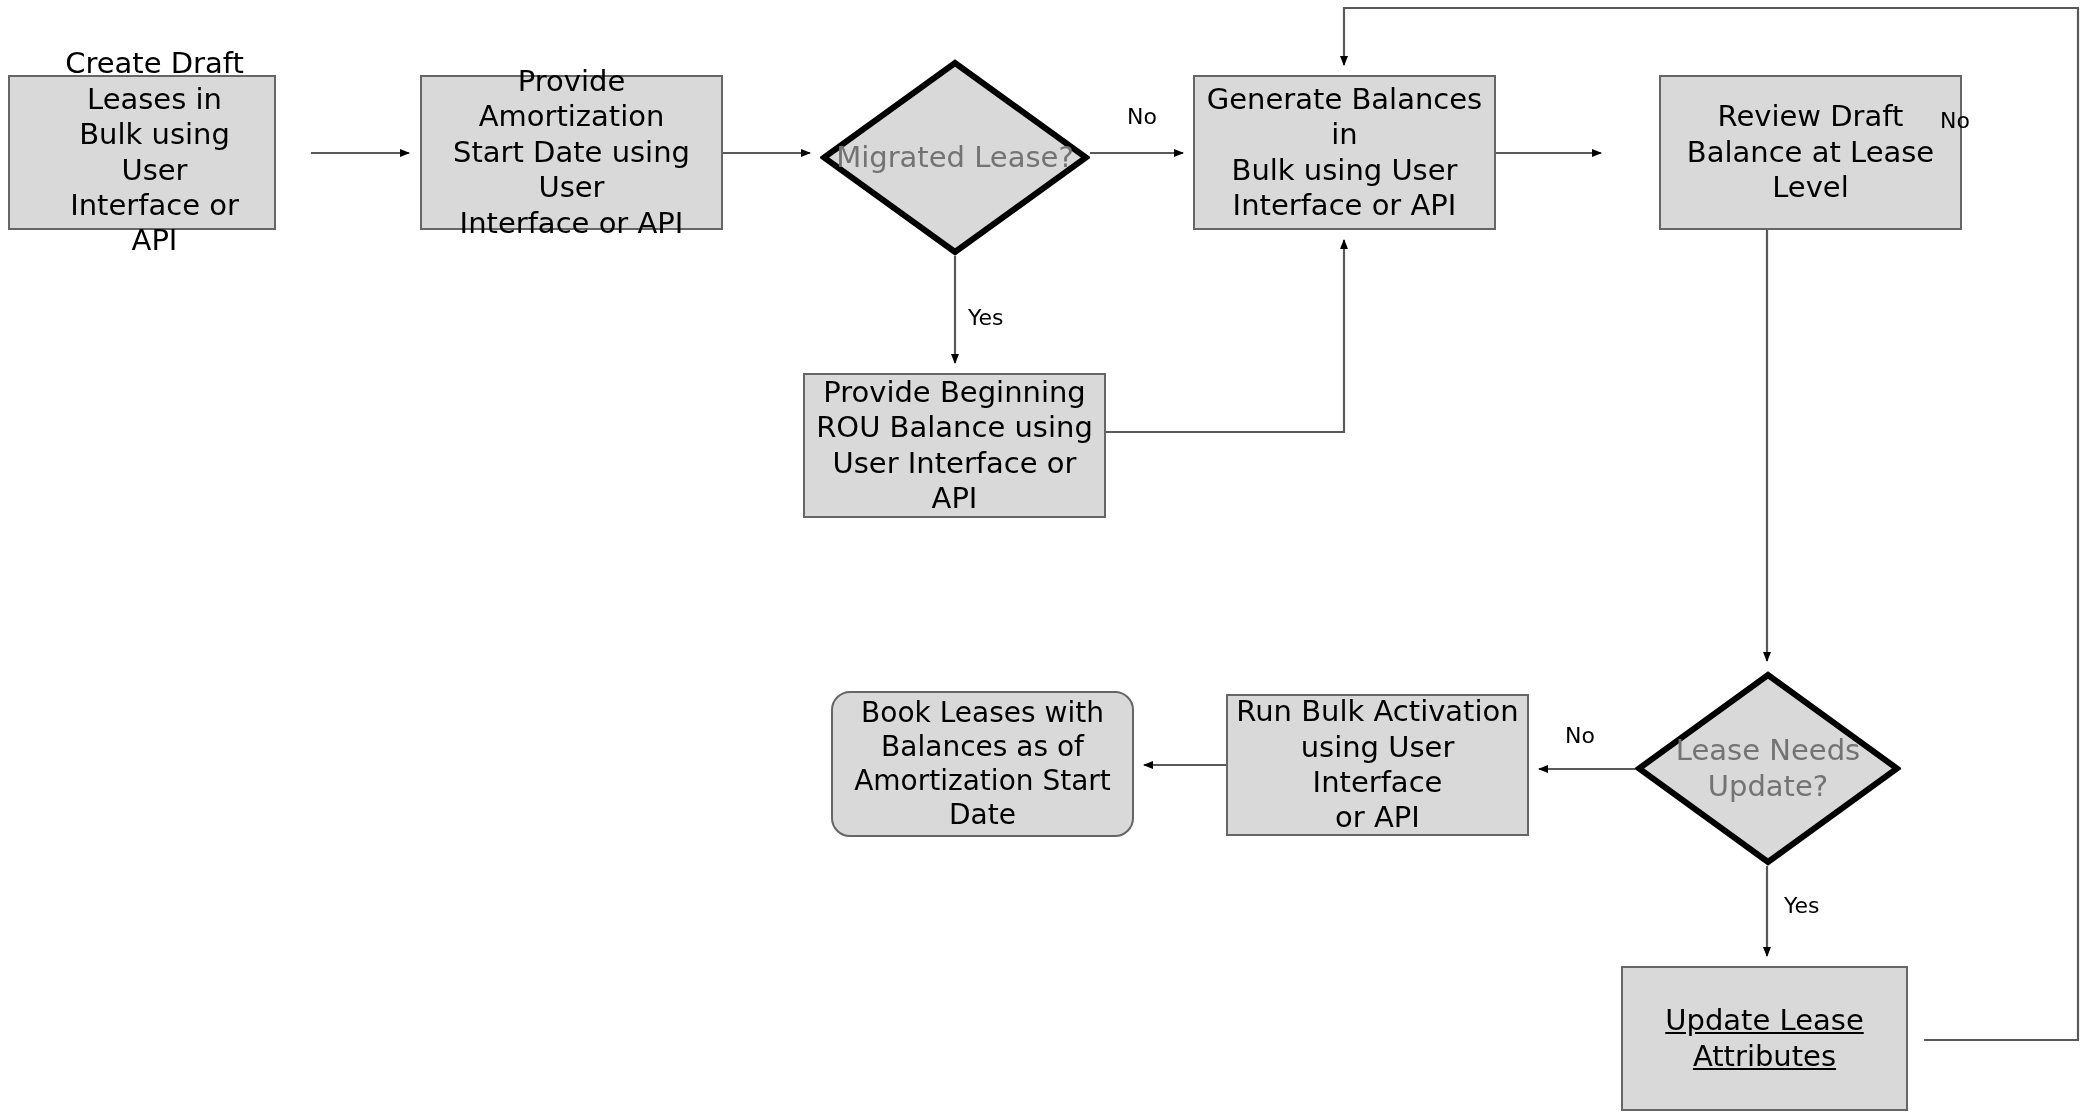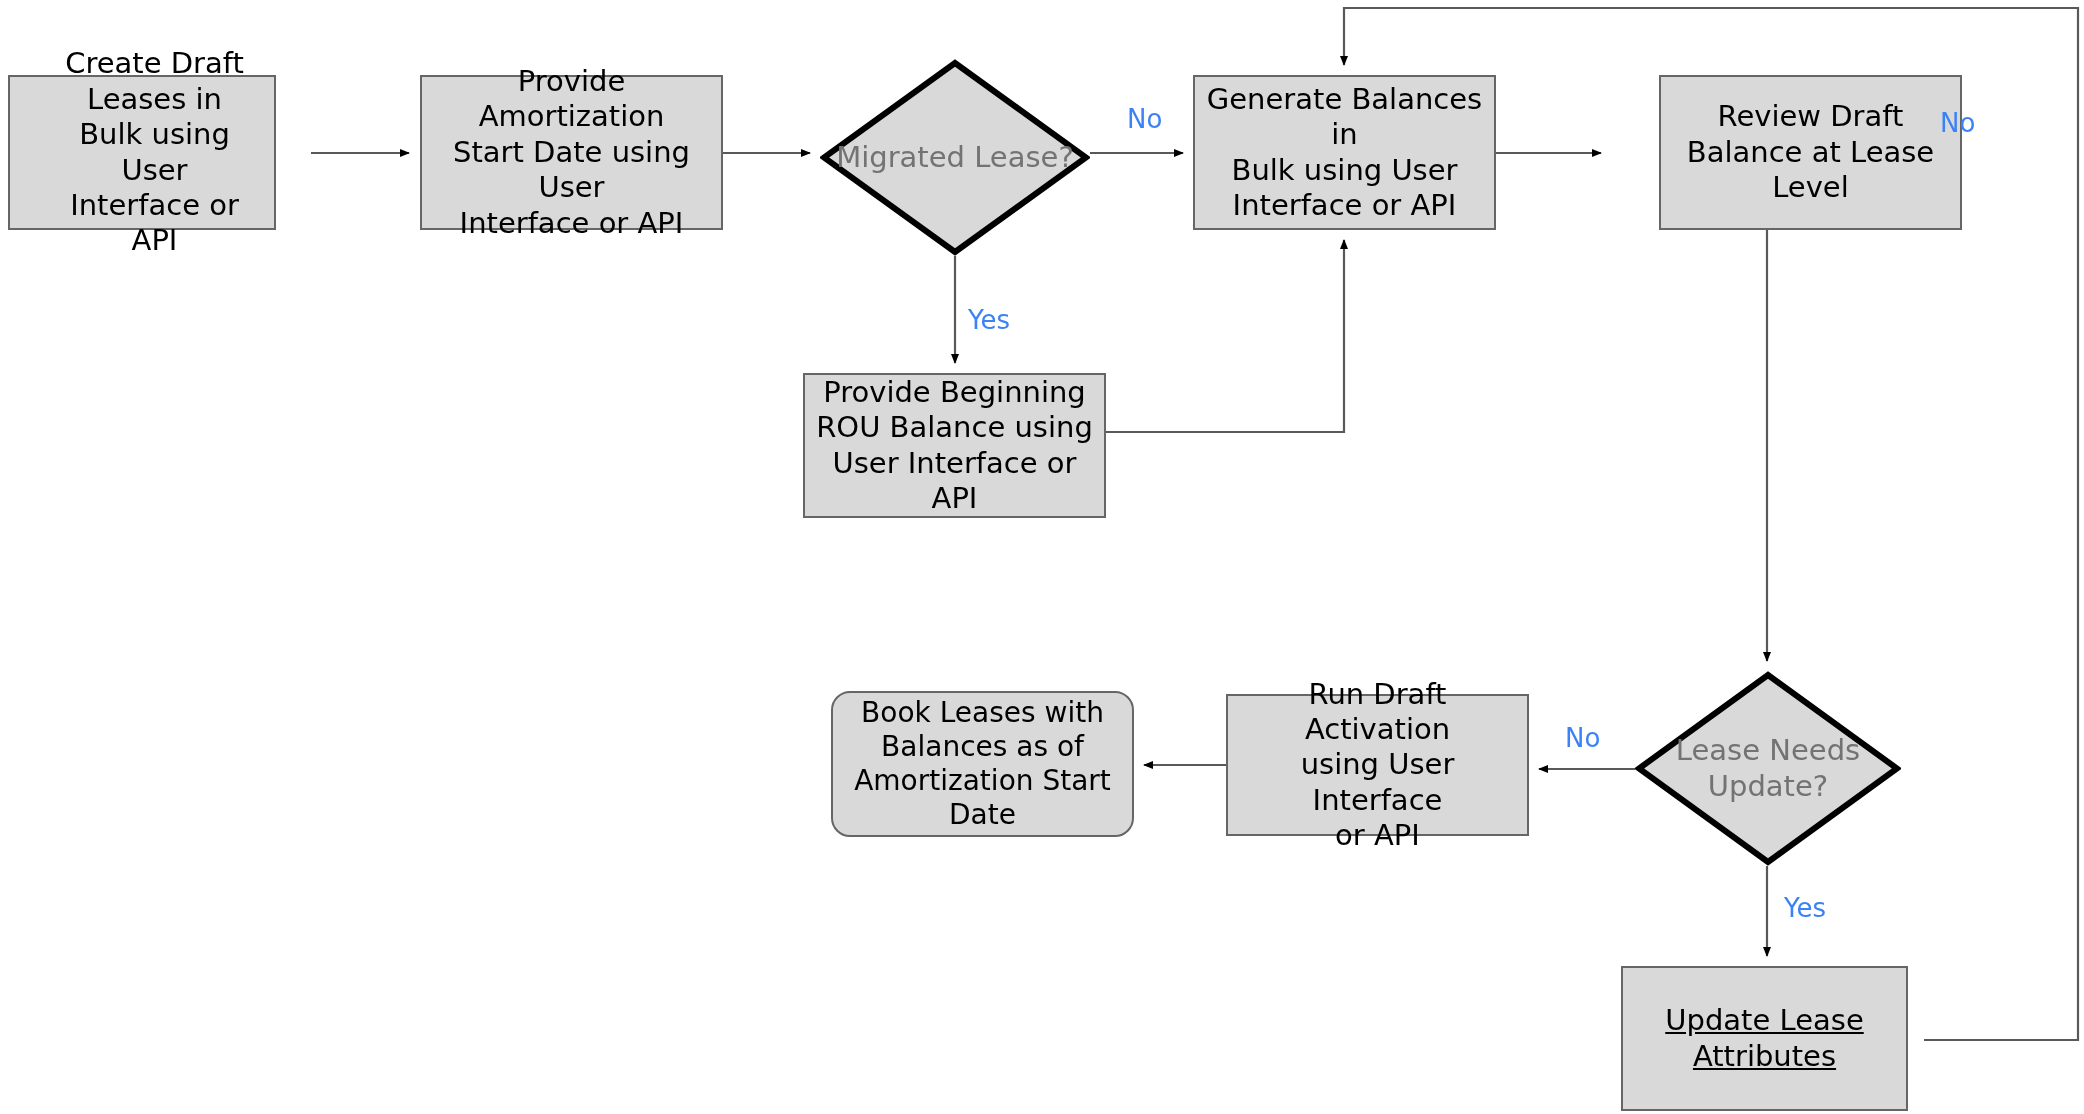--- a/index.html
+++ b/index.html
@@ -54,22 +54,22 @@
     position: relative;
     z-index: 2;
     text-align: center;
     font-size: 29px;
     line-height: 1.22;
     color: #737373;
     pointer-events: none;
   }
   .edge-label {
     position: absolute;
-    font-size: 26px;
-    color: #3b82f6;
+    font-size: 22px;
+    color: #000000;
     white-space: nowrap;
   }
 </style>
 </head>
 <body>
 
 <div id="canvas">
 
   <svg id="edges" viewBox="0 0 2084 1114" xmlns="http://www.w3.org/2000/svg">
     <defs>
@@ -161,21 +161,21 @@
     <div>
       <span>Book Leases with</span>
       <span>Balances as of</span>
       <span>Amortization Start</span>
       <span>Date</span>
     </div>
   </div>
 
   <div class="node proc" style="left:1226px; top:694px; width:303px; height:142px;">
     <div>
-      <span>Run Draft Activation</span>
+      <span>Run Bulk Activation</span>
       <span>using User Interface</span>
       <span>or API</span>
     </div>
   </div>
 
   <div class="decision-wrap" style="left:1635px; top:671px; width:266px; height:195px;">
     <svg width="266" height="195" viewBox="0 0 266 195" xmlns="http://www.w3.org/2000/svg">
       <polygon points="133,4 262,97.5 133,191 4,97.5" fill="#d9d9d9" stroke="#000000" stroke-width="6"></polygon>
     </svg>
     <div class="decision-label">

